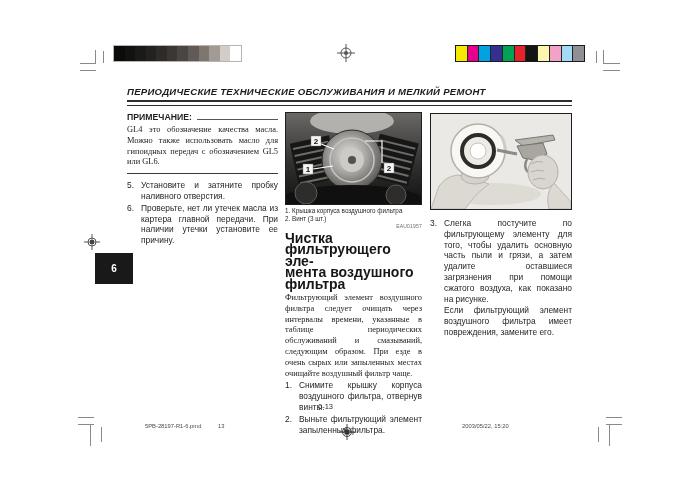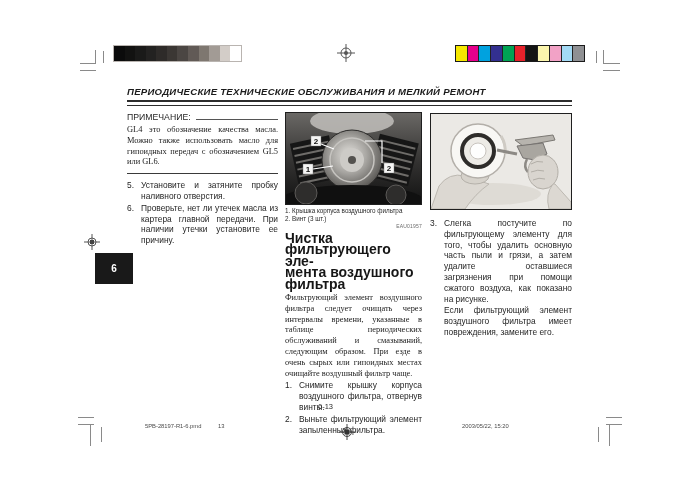--- a/index.html
+++ b/index.html
@@ -14,21 +14,21 @@
   .graybar{width:127px;border:1px solid #b9b4b0;}
   .colorbar{width:128px;border:1px solid #1a1a1a;}
   .colorbar span{border-right:1px solid #222;}
   .colorbar span:last-child{border-right:none;}
   
   .page-title{font-size:9.6px;font-weight:bold;letter-spacing:.25px;color:#1b1b1b;white-space:nowrap;}
   .rule-thick{border-top:2.5px solid #2d2d2d;}
   .rule-thin{border-top:1px solid #2d2d2d;}
   
   .body-txt{font-size:8.4px;line-height:10.8px;text-align:justify;color:#222;font-family:Liberation Serif, serif;}
-  .note-label-row{display:flex;font-size:8.7px;font-weight:normal;}
+  .note-label-row{display:flex;font-size:8.7px;font-weight:bold;}
   .note-underline{flex:1;border-bottom:1px solid #555;margin-left:5px;margin-bottom:2px;}
   .note-rule{border-top:1.5px solid #3a3a3a;margin:5px 0 6px 0;}
   .li{display:flex;margin-bottom:1px;}
   .li .num{width:14px;flex:0 0 14px;font-size:8.4px;line-height:10.8px;}
   .li .txt{flex:1;font-size:8.4px;line-height:10.8px;text-align:justify;}
   .indent-block{margin-left:14px;font-size:8.4px;line-height:10.8px;text-align:justify;}
   
   .figure{border:1px solid #1f1f1f;background:#e8e6e2;}
   .caption{font-size:6.3px;line-height:7.8px;color:#2a2a2a;}
   .fig-code{font-size:5px;color:#6a6a6a;text-align:right;letter-spacing:.2px;}
@@ -188,21 +188,21 @@
         <rect x="98" y="50" width="10" height="10" fill="#f5f5f4" stroke="#777" stroke-width=".4"></rect>
         <text x="103" y="58" font-size="8" font-weight="bold" fill="#111" text-anchor="middle">2</text>
       </g>
     </svg>
   </div>
   <div class="caption" style="margin-top:2px;">1. Крышка корпуса воздушного фильтра</div>
   <div class="caption">2. Винт (3 шт.)</div>
   <div class="fig-code">EAU01957</div>
   <div class="article-heading">Чистка фильтрующего эле-
 мента воздушного фильтра</div>
-  <div class="body-txt">Фильтрующий элемент воздушного фильтра следует очищать через интервалы времени, указанные в таблице периодических обслуживаний и смазываний, следующим образом. При езде в очень сырых или гипоидных местах очищайте воздушный фильтр чаще.</div>
+  <div class="body-txt">Фильтрующий элемент воздушного фильтра следует очищать через интервалы времени, указанные в таблице периодических обслуживаний и смазываний, следующим образом. При езде в очень сырых или запыленных местах очищайте воздушный фильтр чаще.</div>
   <div class="li" style="margin-top:1px;">
     <span class="num">1.</span>
     <span class="txt">Снимите крышку корпуса воздушного фильтра, отвернув винты.</span>
   </div>
   <div class="li">
     <span class="num">2.</span>
     <span class="txt">Выньте фильтрующий элемент запыленных фильтра.</span>
   </div>
 </div>
 

